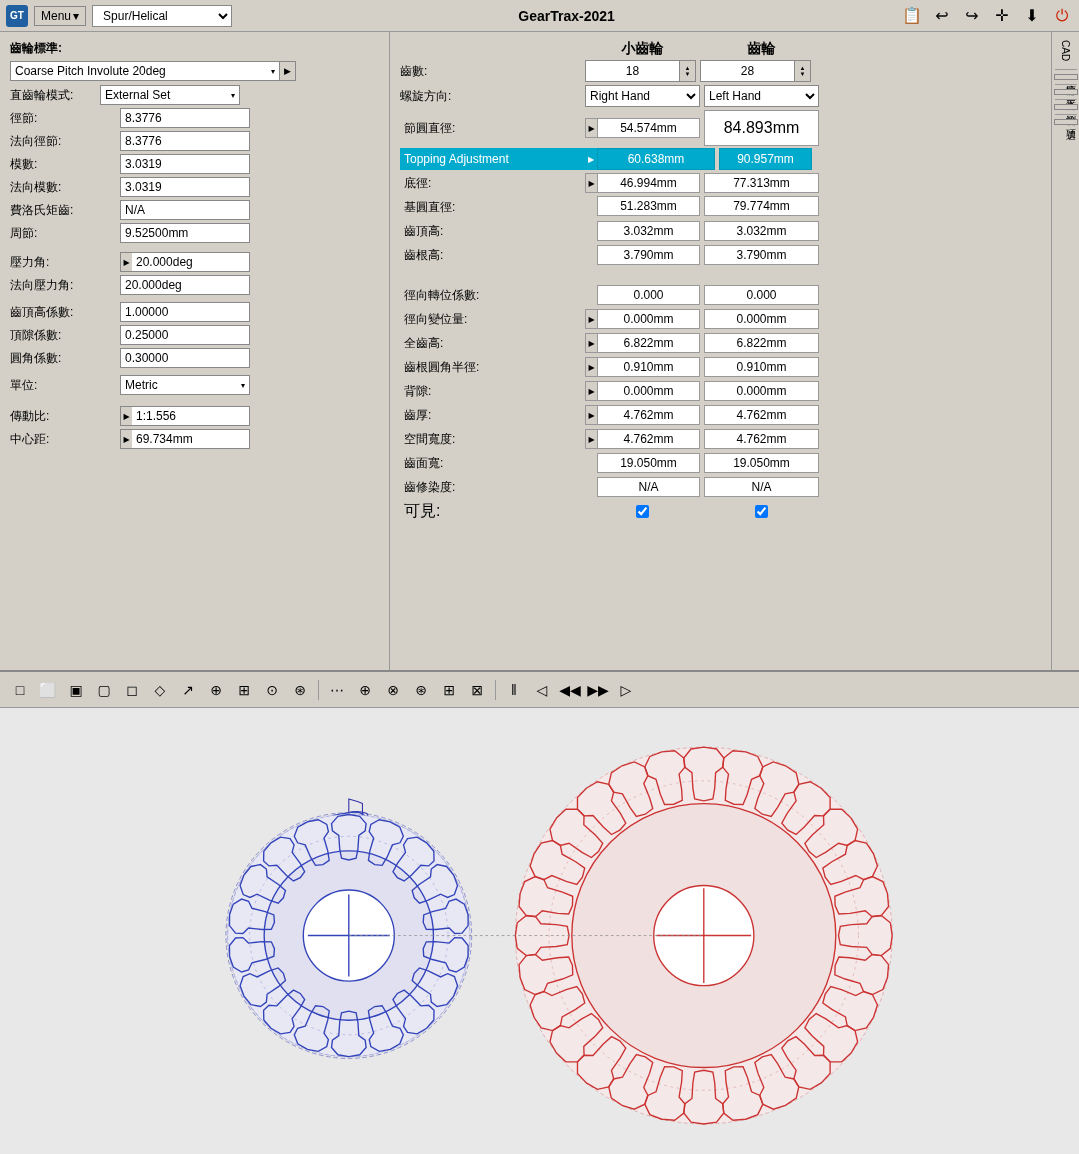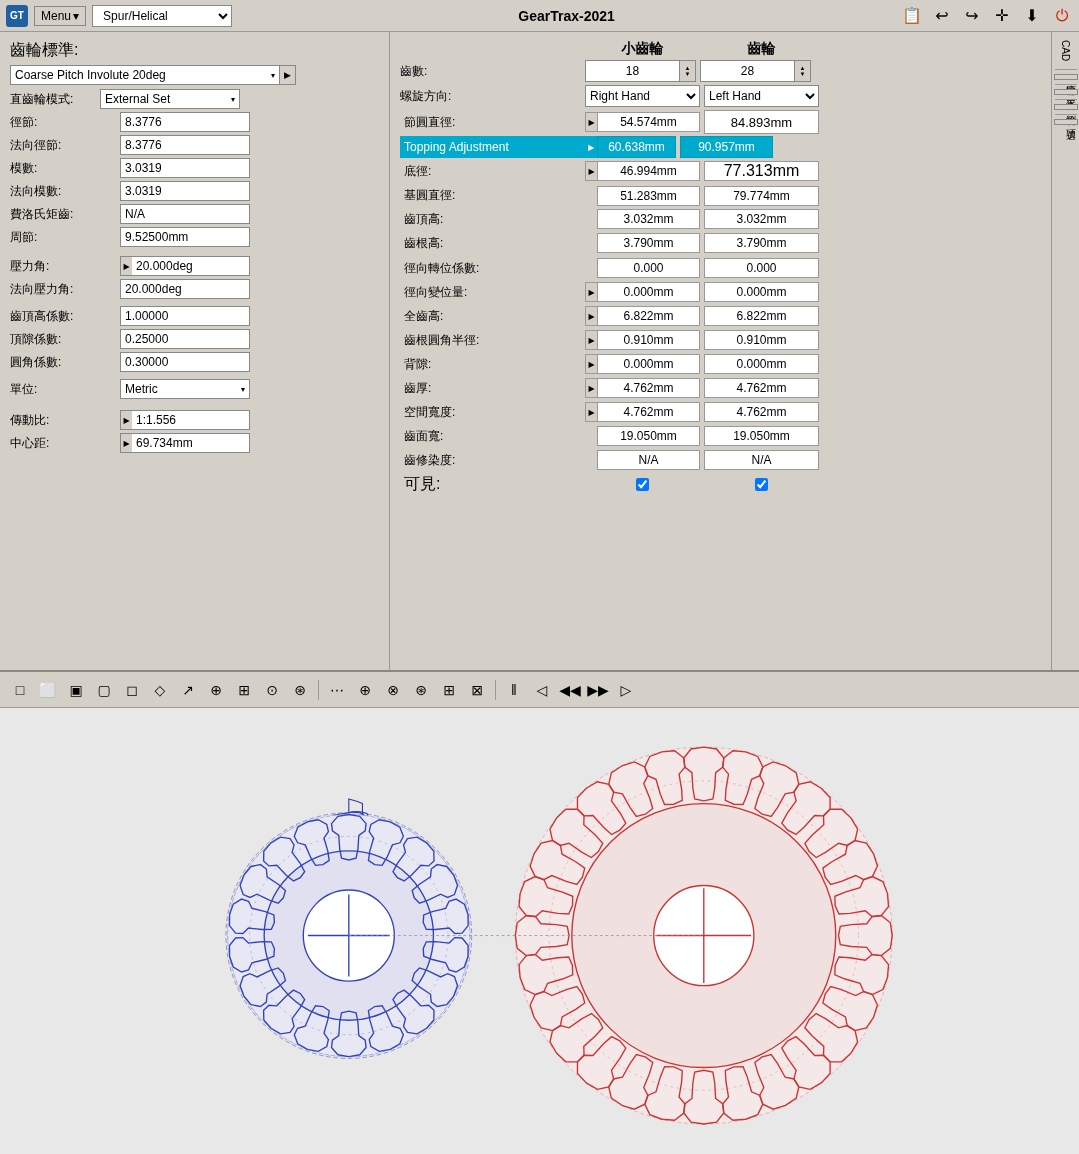--- a/index.html
+++ b/index.html
@@ -69,23 +69,24 @@
     }
 
     
     .left-panel {
       width: 390px;
       background: #d4d0c8;
       padding: 8px 10px;
       border-right: 1px solid #999;
     }
     .section-label {
-      font-size: 16px;
+      font-size: 12px;
       margin-bottom: 4px;
       color: #000;
+      font-weight: bold;
     }
     .field-row {
       display: flex;
       align-items: center;
       margin-bottom: 3px;
     }
     .field-label {
       width: 90px;
       font-size: 12px;
       color: #000;
@@ -372,51 +373,51 @@
       <select class="helix-select" style="width:115px;"><option>Right Hand</option></select>
       <select class="helix-select" style="width:115px;margin-left:4px;"><option>Left Hand</option></select>
     </div>
 
     <div id="right-data-rows">
     <div style="display: flex; align-items: center; margin-bottom: 2px;">
       <div style="width:185px;font-size:12px;padding:1px 4px;height:22px;display:flex;align-items:center;">節圓直徑:</div>
       <div style="width:12px;height:20px;background:#d4d0c8;border:1px solid #999;border-right:none;display:flex;align-items:center;justify-content:center;font-size:8px;">▶</div>
       <div style="width:103px;height:20px;background:white;border:1px solid #999;display:flex;align-items:center;justify-content:center;font-size:12px;">54.574mm</div>
       <div style="width:4px;"></div>
-      <div style="width:115px;height:24px;background:white;border:1px solid #999;display:flex;align-items:center;justify-content:center;font-size:13px;">84.893mm</div>
+      <div style="width:115px;height:36px;background:white;border:1px solid #999;display:flex;align-items:center;justify-content:center;font-size:16px;">84.893mm</div>
     </div>
         <div style="display: flex; align-items: center; margin-bottom: 2px;">
       <div style="width:185px;font-size:12px;background:#00aacc;color:white;padding:1px 4px;height:22px;display:flex;align-items:center;">Topping Adjustment</div>
       <div style="width:12px;height:22px;background:#00aacc;display:flex;align-items:center;justify-content:center;font-size:8px;color:white;">▶</div>
-      <div style="width:79px;height:22px;background:#00aacc;border:1px solid #009ab8;display:flex;align-items:center;justify-content:center;font-size:12px;color:white;">60.638mm</div>
+      <div style="width:118px;height:22px;background:#00aacc;border:1px solid #009ab8;display:flex;align-items:center;justify-content:center;font-size:12px;color:white;">60.638mm</div>
       <div style="width:4px;"></div>
       <div style="width:93px;height:22px;background:#00aacc;border:1px solid #009ab8;display:flex;align-items:center;justify-content:center;font-size:12px;color:white;">90.957mm</div>
     </div>
         <div style="display: flex; align-items: center; margin-bottom: 2px;">
       <div style="width:185px;font-size:12px;padding:1px 4px;height:22px;display:flex;align-items:center;">底徑:</div>
       <div style="width:12px;height:20px;background:#d4d0c8;border:1px solid #999;border-right:none;display:flex;align-items:center;justify-content:center;font-size:8px;">▶</div>
       <div style="width:103px;height:20px;background:white;border:1px solid #999;display:flex;align-items:center;justify-content:center;font-size:12px;">46.994mm</div>
       <div style="width:4px;"></div>
-      <div style="width:115px;height:20px;background:white;border:1px solid #999;display:flex;align-items:center;justify-content:center;font-size:16px;">77.313mm</div>
-    </div>
-        <div style="display: flex; align-items: flex-end; margin-bottom: 2px;">
+      <div style="width:115px;height:20px;background:white;border:1px solid #999;display:flex;align-items:center;justify-content:center;font-size:12px;">77.313mm</div>
+    </div>
+        <div style="display: flex; align-items: flex-start; margin-bottom: 2px;">
       <div style="width:185px;font-size:12px;padding:1px 4px;height:22px;display:flex;align-items:center;">基圓直徑:</div>
       <div style="width:12px;"></div>
       <div style="width:103px;height:20px;background:white;border:1px solid #999;display:flex;align-items:center;justify-content:center;font-size:12px;">51.283mm</div>
       <div style="width:4px;"></div>
       <div style="width:115px;height:20px;background:white;border:1px solid #999;display:flex;align-items:center;justify-content:center;font-size:12px;">79.774mm</div>
     </div>
         <div style="display: flex; align-items: center; margin-bottom: 2px;">
       <div style="width:185px;font-size:12px;padding:1px 4px;height:22px;display:flex;align-items:center;">齒頂高:</div>
       <div style="width:12px;"></div>
       <div style="width:103px;height:20px;background:white;border:1px solid #999;display:flex;align-items:center;justify-content:center;font-size:12px;">3.032mm</div>
       <div style="width:4px;"></div>
       <div style="width:115px;height:20px;background:white;border:1px solid #999;display:flex;align-items:center;justify-content:center;font-size:12px;">3.032mm</div>
     </div>
-        <div style="display: flex; align-items: center; margin-bottom: 3px;">
+        <div style="display: flex; align-items: center; margin-bottom: 18px;">
       <div style="width:185px;font-size:12px;padding:1px 4px;height:22px;display:flex;align-items:center;">齒根高:</div>
       <div style="width:12px;"></div>
       <div style="width:103px;height:20px;background:white;border:1px solid #999;display:flex;align-items:center;justify-content:center;font-size:12px;">3.790mm</div>
       <div style="width:4px;"></div>
       <div style="width:115px;height:20px;background:white;border:1px solid #999;display:flex;align-items:center;justify-content:center;font-size:12px;">3.790mm</div>
     </div>
         <div style="display: flex; align-items: center; margin-bottom: 2px;">
       <div style="width:185px;font-size:12px;padding:1px 4px;height:22px;display:flex;align-items:center;">徑向轉位係數:</div>
       <div style="width:12px;"></div>
       <div style="width:103px;height:20px;background:white;border:1px solid #999;display:flex;align-items:center;justify-content:center;font-size:12px;">0.000</div>

